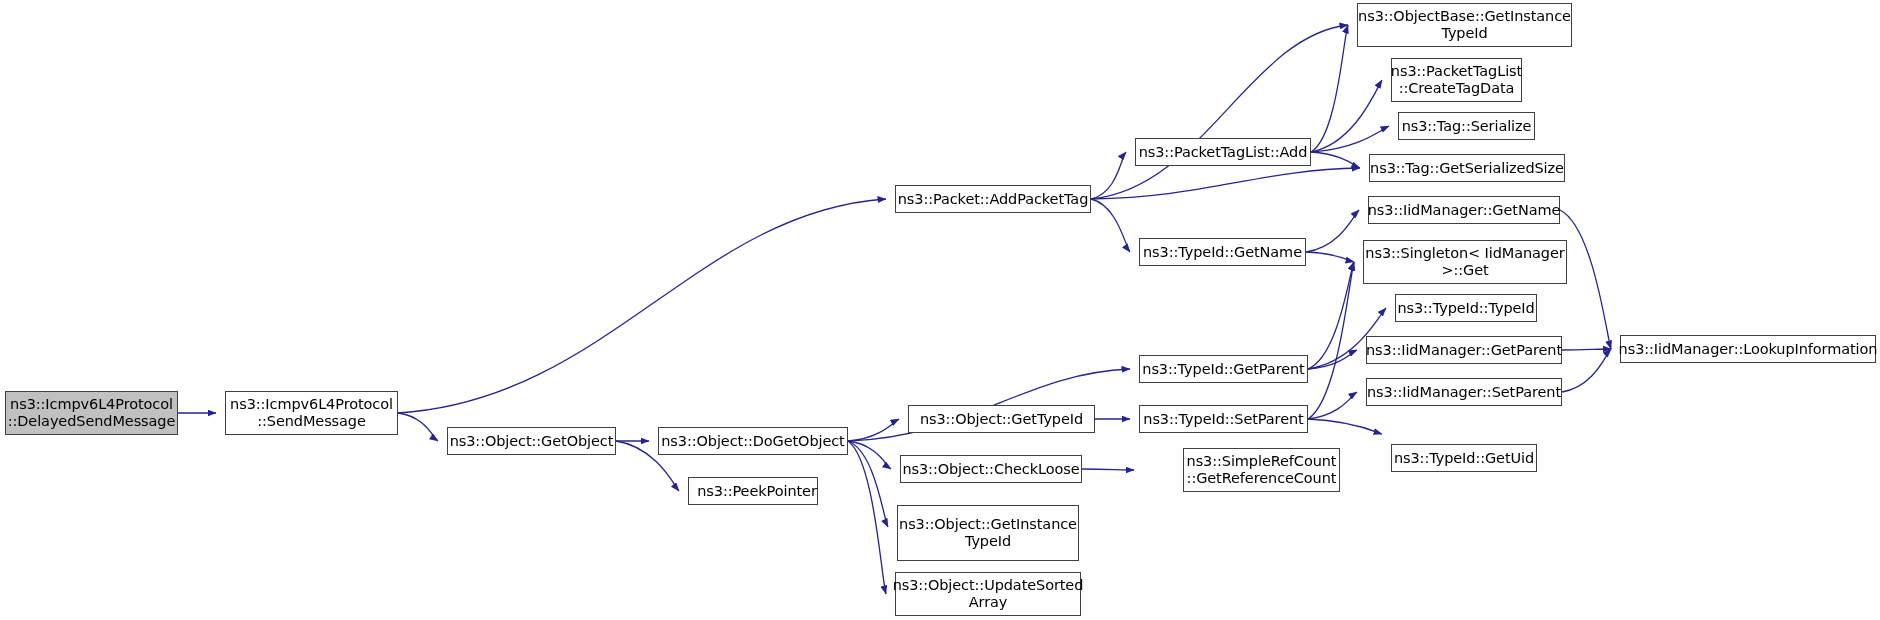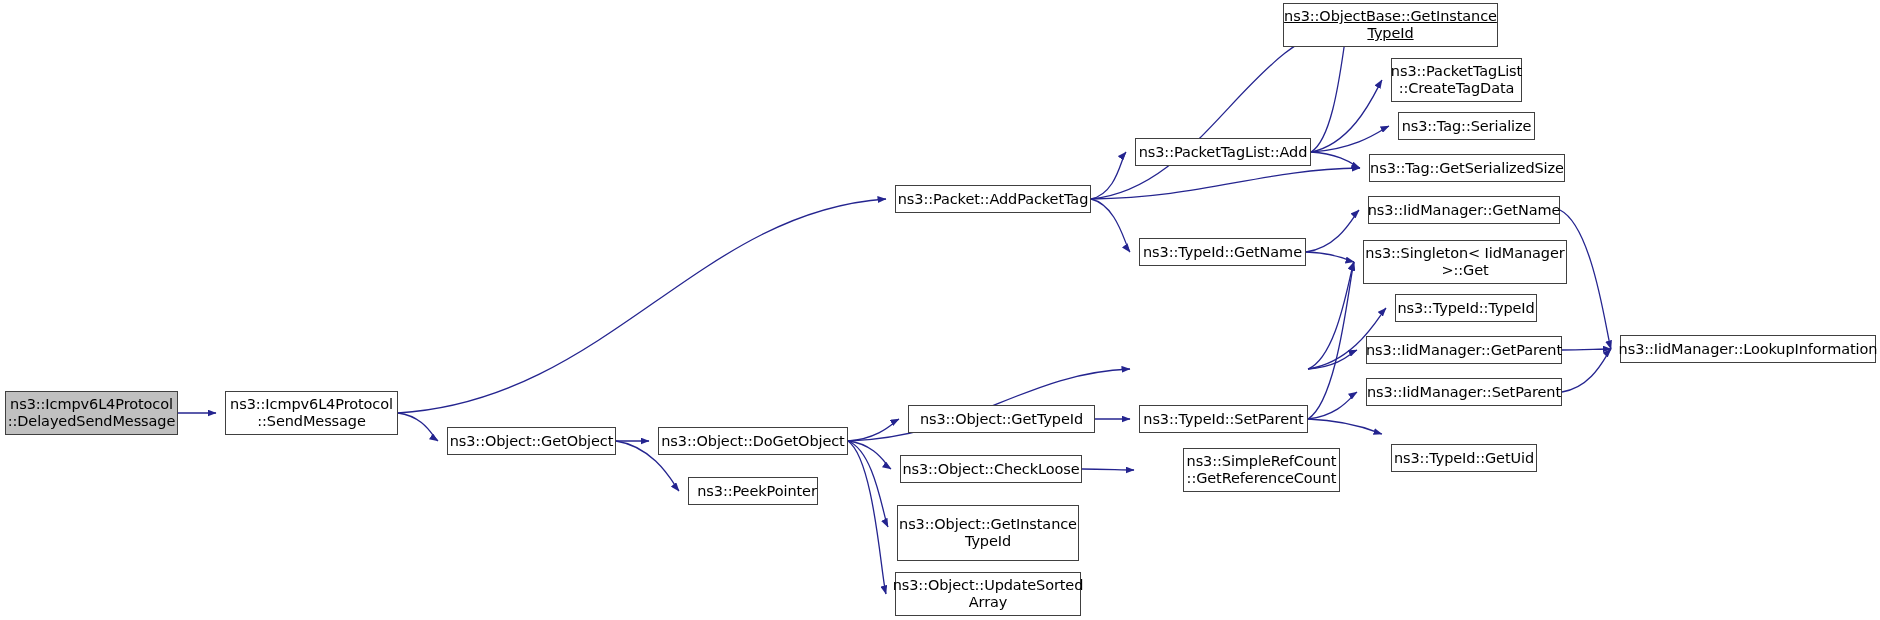--- a/index.html
+++ b/index.html
@@ -93,24 +93,25 @@
     <div class="node" style="left: 688px; top: 477px; width: 130px; height: 28px; padding-left: 8px;">ns3::PeekPointer</div>
     <div class="node" style="left: 895px; top: 185px; width: 196px; height: 28px;">ns3::Packet::AddPacketTag</div>
     <div class="node" style="left: 908px; top: 405px; width: 187px; height: 28px;">ns3::Object::GetTypeId</div>
     <div class="node" style="left: 900px; top: 455px; width: 182px; height: 28px;">ns3::Object::CheckLoose</div>
     <div class="node" style="left: 897px; top: 505px; width: 182px; height: 56px;">ns3::Object::GetInstance
 TypeId</div>
     <div class="node" style="left: 895px; top: 572px; width: 186px; height: 44px;">ns3::Object::UpdateSorted
 Array</div>
     <div class="node" style="left: 1135px; top: 138px; width: 176px; height: 28px;">ns3::PacketTagList::Add</div>
     <div class="node" style="left: 1139px; top: 238px; width: 167px; height: 28px;">ns3::TypeId::GetName</div>
+    <div class="node" style="left: 1139px; top: 355px; width: 169px; height: 28px;">ns3::TypeId::GetParent</div>
     <div class="node" style="left: 1139px; top: 405px; width: 169px; height: 28px;">ns3::TypeId::SetParent</div>
     <div class="node" style="left: 1143px; top: 448px; width: 157px; height: 44px; margin-left: 40px;">ns3::SimpleRefCount
 ::GetReferenceCount</div>
-    <div class="node" style="left: 1283px; top: 3px; width: 215px; height: 44px; text-decoration: underline;">ns3::ObjectBase::GetInstance
+    <div class="node" style="left: 1357px; top: 3px; width: 215px; height: 44px;">ns3::ObjectBase::GetInstance
 TypeId</div>
     <div class="node" style="left: 1391px; top: 58px; width: 131px; height: 44px;">ns3::PacketTagList
 ::CreateTagData</div>
     <div class="node" style="left: 1398px; top: 112px; width: 137px; height: 28px;">ns3::Tag::Serialize</div>
     <div class="node" style="left: 1369px; top: 154px; width: 196px; height: 28px;">ns3::Tag::GetSerializedSize</div>
     <div class="node" style="left: 1368px; top: 196px; width: 192px; height: 28px;">ns3::IidManager::GetName</div>
     <div class="node" style="left: 1363px; top: 240px; width: 204px; height: 44px;">ns3::Singleton&lt; IidManager
 &gt;::Get</div>
     <div class="node" style="left: 1395px; top: 294px; width: 142px; height: 28px;">ns3::TypeId::TypeId</div>
     <div class="node" style="left: 1366px; top: 336px; width: 196px; height: 28px;">ns3::IidManager::GetParent</div>

